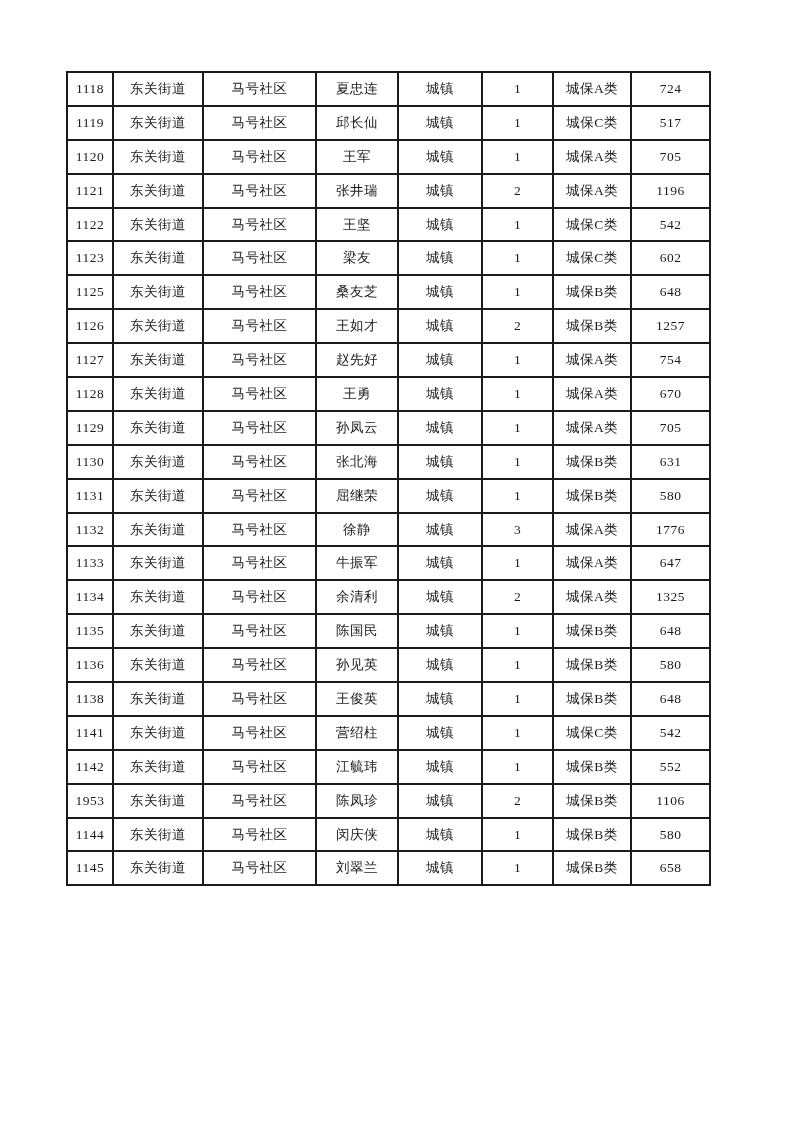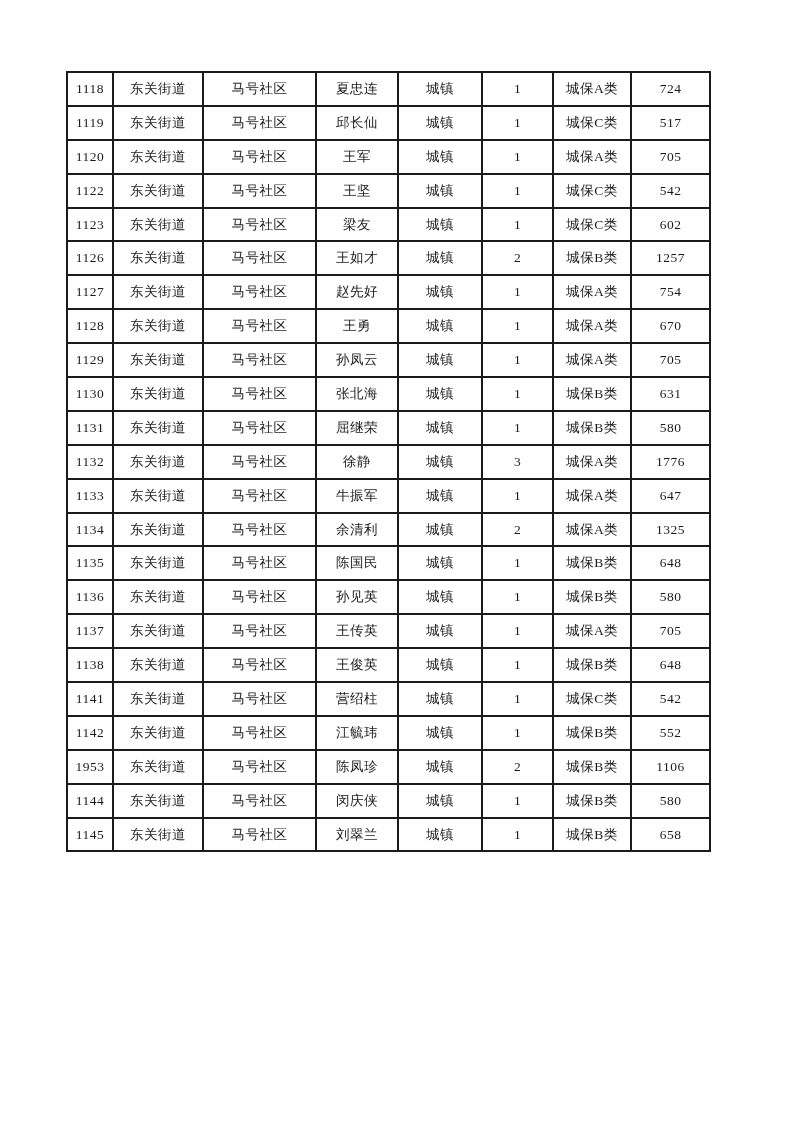--- a/index.html
+++ b/index.html
@@ -77,40 +77,60 @@
           <td>1120</td>
           <td>东关街道</td>
           <td>马号社区</td>
           <td>王军</td>
           <td>城镇</td>
           <td>1</td>
           <td>城保A类</td>
           <td>705</td>
         </tr>
         <tr>
+          <td>1121</td>
+          <td>东关街道</td>
+          <td>马号社区</td>
+          <td>张井瑞</td>
+          <td>城镇</td>
+          <td>2</td>
+          <td>城保A类</td>
+          <td>1196</td>
+        </tr>
+        <tr>
           <td>1122</td>
           <td>东关街道</td>
           <td>马号社区</td>
           <td>王坚</td>
           <td>城镇</td>
           <td>1</td>
           <td>城保C类</td>
           <td>542</td>
         </tr>
         <tr>
           <td>1123</td>
           <td>东关街道</td>
           <td>马号社区</td>
           <td>梁友</td>
           <td>城镇</td>
           <td>1</td>
           <td>城保C类</td>
           <td>602</td>
         </tr>
         <tr>
+          <td>1125</td>
+          <td>东关街道</td>
+          <td>马号社区</td>
+          <td>桑友芝</td>
+          <td>城镇</td>
+          <td>1</td>
+          <td>城保B类</td>
+          <td>648</td>
+        </tr>
+        <tr>
           <td>1126</td>
           <td>东关街道</td>
           <td>马号社区</td>
           <td>王如才</td>
           <td>城镇</td>
           <td>2</td>
           <td>城保B类</td>
           <td>1257</td>
         </tr>
         <tr>
@@ -205,30 +225,20 @@
         </tr>
         <tr>
           <td>1136</td>
           <td>东关街道</td>
           <td>马号社区</td>
           <td>孙见英</td>
           <td>城镇</td>
           <td>1</td>
           <td>城保B类</td>
           <td>580</td>
-        </tr>
-        <tr>
-          <td>1137</td>
-          <td>东关街道</td>
-          <td>马号社区</td>
-          <td>王传英</td>
-          <td>城镇</td>
-          <td>1</td>
-          <td>城保A类</td>
-          <td>705</td>
         </tr>
         <tr>
           <td>1138</td>
           <td>东关街道</td>
           <td>马号社区</td>
           <td>王俊英</td>
           <td>城镇</td>
           <td>1</td>
           <td>城保B类</td>
           <td>648</td>

